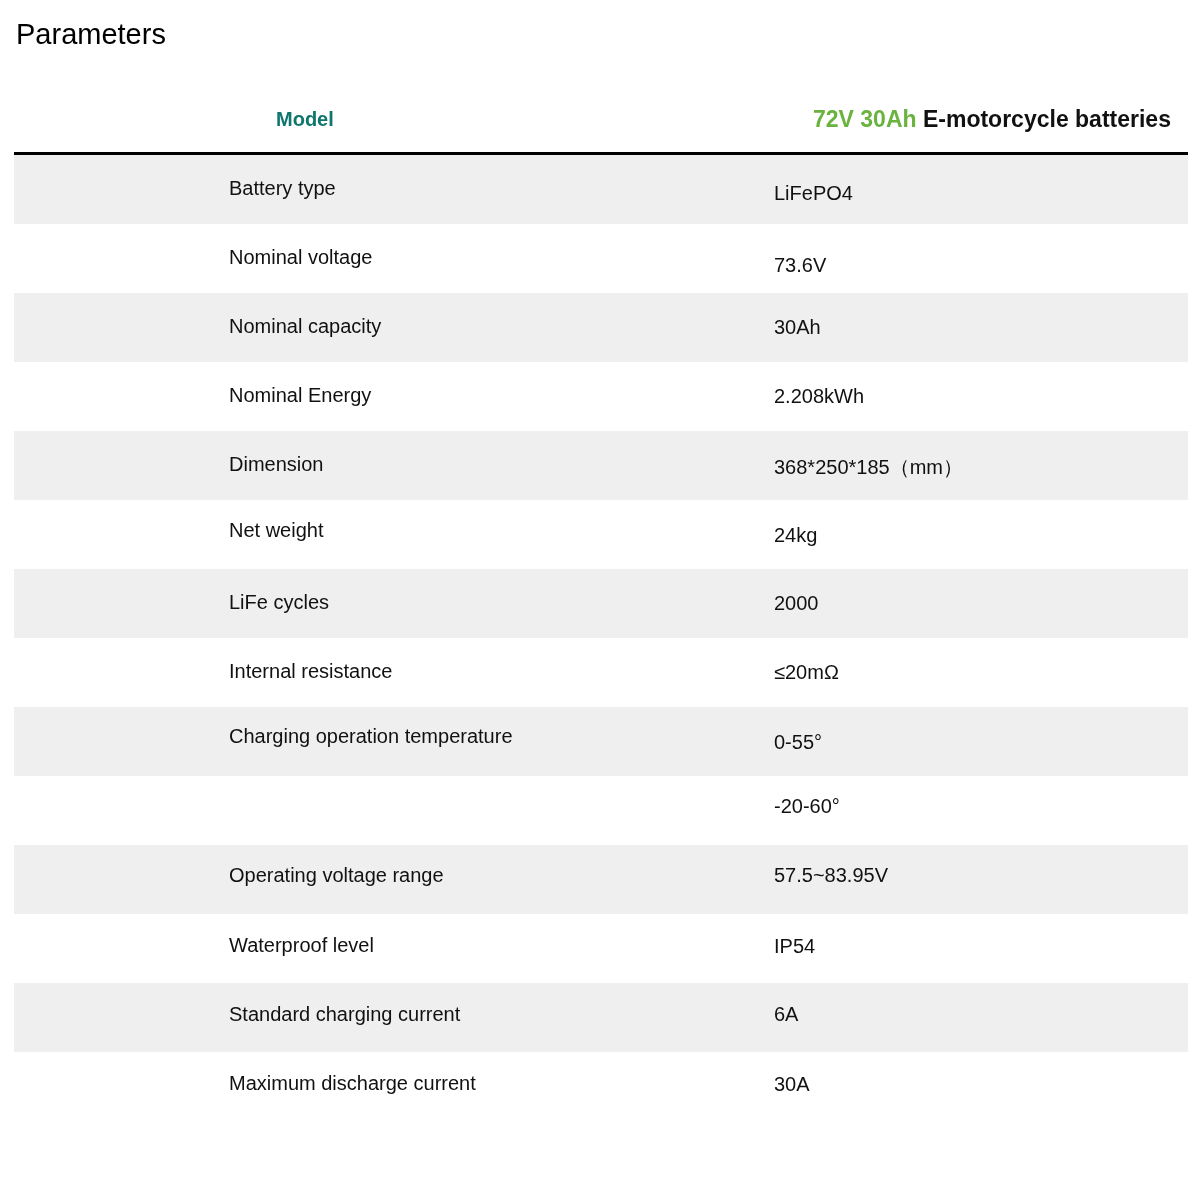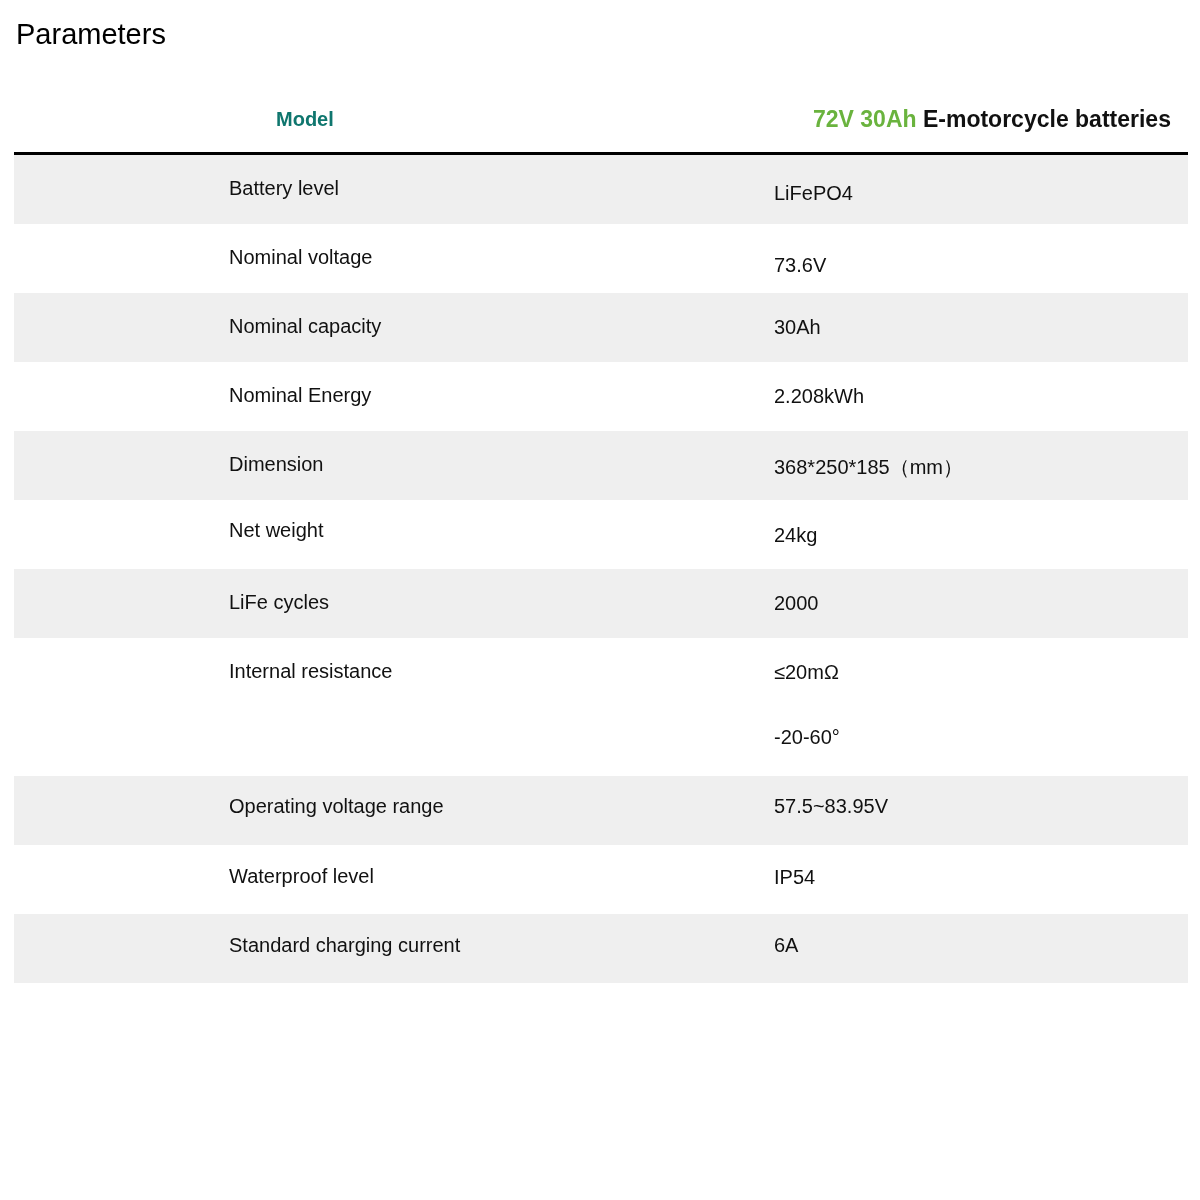--- a/index.html
+++ b/index.html
@@ -23,21 +23,21 @@
 <div class="title">Parameters</div>
 
 <div class="header">
   <span class="col1">Model</span>
   <span class="col2"><span class="accent">72V 30Ah</span> <span>E-motorcycle batteries</span></span>
 </div>
 <div class="header-rule"></div>
 
 <div class="rows">
   <div class="row shaded">
-      <span class="label">Battery level</span>
+      <span class="label">Battery type</span>
       <span class="value" style="top:27px">LiFePO4</span>
     </div>
   <div class="row">
       <span class="label">Nominal voltage</span>
       <span class="value" style="top:30px">73.6V</span>
     </div>
   <div class="row shaded">
       <span class="label">Nominal capacity</span>
       <span class="value" style="top:23px">30Ah</span>
     </div>
@@ -54,28 +54,36 @@
       <span class="value" style="top:24px">24kg</span>
     </div>
   <div class="row shaded">
       <span class="label">LiFe cycles</span>
       <span class="value" style="top:23px">2000</span>
     </div>
   <div class="row">
       <span class="label">Internal resistance</span>
       <span class="value" style="top:23px">≤20mΩ</span>
     </div>
+  <div class="row shaded">
+      <span class="label" style="top:18px">Charging operation temperature</span>
+      <span class="value" style="top:24px">0-55°</span>
+    </div>
   <div class="row">
       <span class="value" style="top:19px">-20-60°</span>
     </div>
   <div class="row shaded">
       <span class="label" style="top:19px">Operating voltage range</span>
       <span class="value" style="top:19px">57.5~83.95V</span>
     </div>
   <div class="row">
       <span class="label" style="top:20px">Waterproof level</span>
       <span class="value" style="top:21px">IP54</span>
     </div>
   <div class="row shaded">
       <span class="label" style="top:20px">Standard charging current</span>
       <span class="value" style="top:20px">6A</span>
     </div>
+  <div class="row">
+      <span class="label" style="top:20px">Maximum discharge current</span>
+      <span class="value" style="top:21px">30A</span>
+    </div>
 </div>
 
 </body></html>

